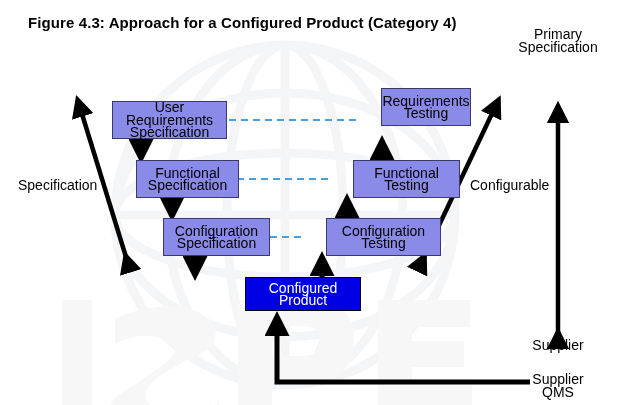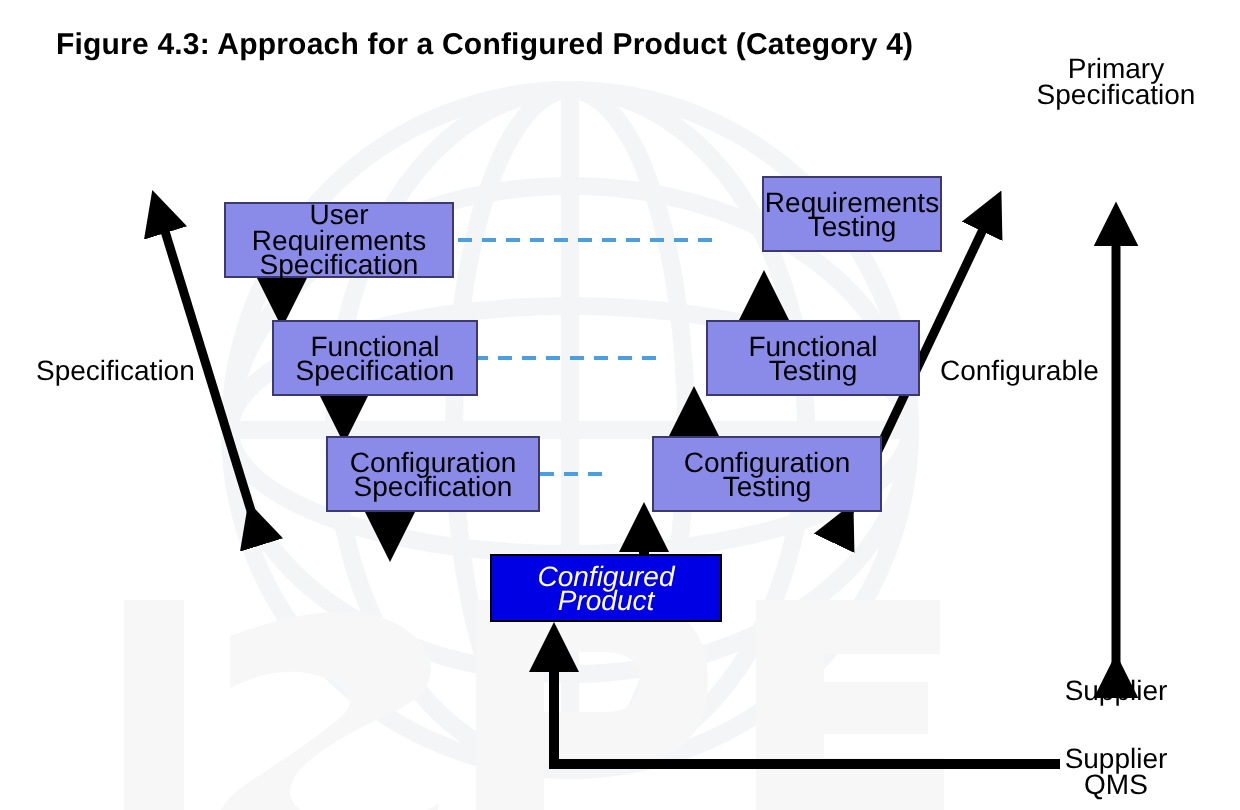--- a/index.html
+++ b/index.html
@@ -191,21 +191,21 @@
     </div>
   </div>
 
   <div class="pbox" style="left:302px; top:218px; width:115px; height:38px;">
     <div>
       <span>Configuration</span>
       <span>Testing</span>
     </div>
   </div>
 
-  <div class="pbox product" style="left:221px; top:277px; width:116px; height:34px;font-style:italic;">
+  <div class="pbox product" style="left:221px; top:277px; width:116px; height:34px;">
     <div>
       <span>Configured Product</span>
     </div>
   </div>
 
   <div class="lbl" style="left:18px; top:179px;">Specification</div>
 
   <div class="lbl" style="left:470px; top:179px;">Configurable</div>
 
 

